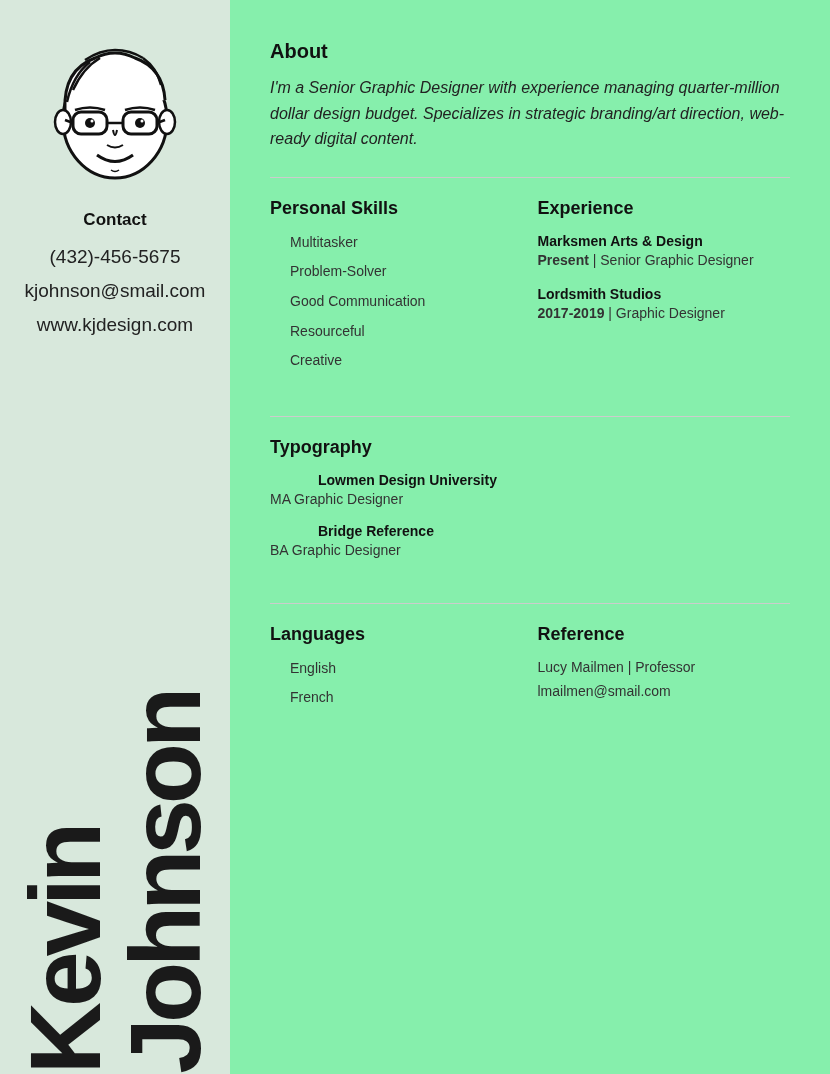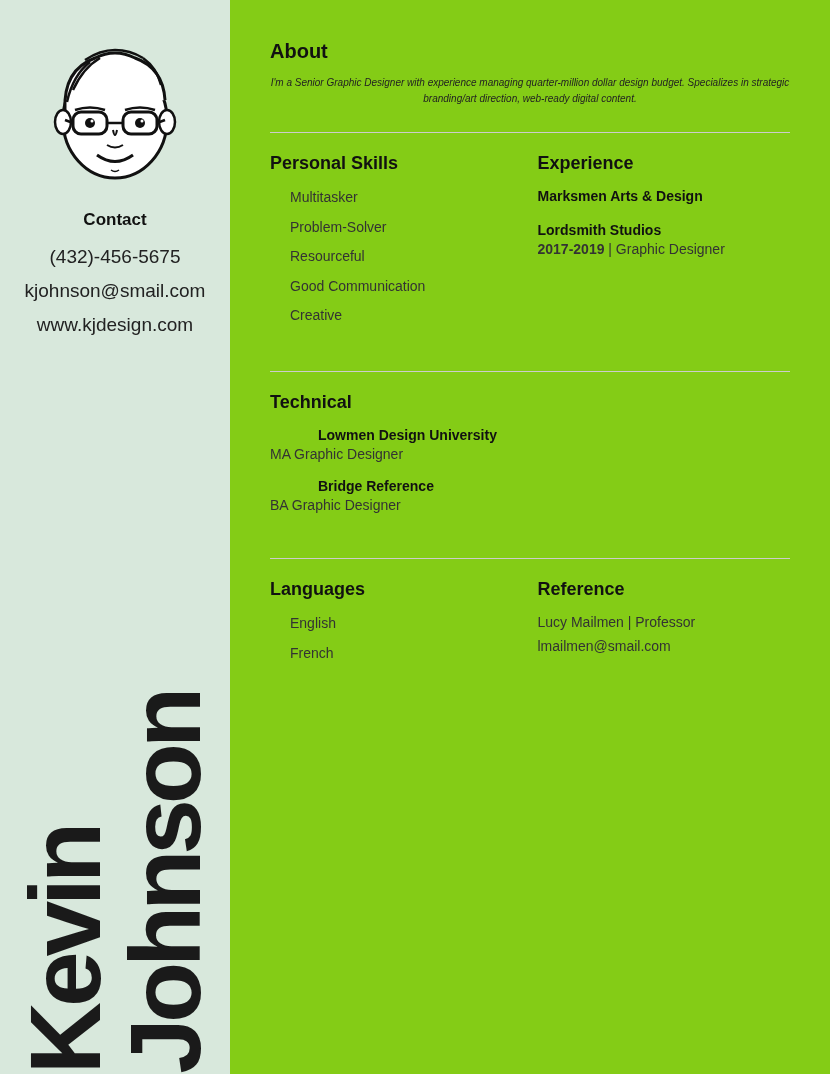--- a/index.html
+++ b/index.html
@@ -73,40 +73,39 @@
       font-weight: 900;
       color: #1a1a1a;
       line-height: 1;
       letter-spacing: -5px;
     }
 
     
     .main-content {
       flex: 1;
       padding: 40px 40px 40px 40px;
-      background: #84cc16;
+      background: #86efac;
     }
 
     .about-section {
       margin-bottom: 30px;
     }
 
     .section-title {
       font-size: 20px;
       font-weight: bold;
       color: #111;
       margin-bottom: 12px;
     }
 
     .about-text {
-      font-size: 10px;
+      font-size: 16px;
       font-style: italic;
       color: #222;
       line-height: 1.6;
-      text-align: center;
     }
 
     .divider {
       border: none;
       border-top: 1px solid #ccc;
       margin: 20px 0;
     }
 
     
     .two-col {
@@ -267,45 +266,46 @@
   </div>
 
   <hr class="divider">
 
   <div class="two-col">
     <div class="col-left">
       <div class="sub-section">
         <div class="sub-section-title">Personal Skills</div>
         <div class="skill-item">Multitasker</div>
         <div class="skill-item">Problem-Solver</div>
+        <div class="skill-item">Good Communication</div>
         <div class="skill-item">Resourceful</div>
-        <div class="skill-item">Good Communication</div>
         <div class="skill-item">Creative</div>
       </div>
     </div>
     <div class="col-right">
       <div class="sub-section">
         <div class="sub-section-title">Experience</div>
         <div class="experience-entry">
           <div class="exp-company">Marksmen Arts &amp; Design</div>
+          <div class="exp-detail"><span class="year-bold">Present</span> | Senior Graphic Designer</div>
         </div>
         <div class="experience-entry">
           <div class="exp-company">Lordsmith Studios</div>
           <div class="exp-detail"><span class="year-bold">2017-2019</span> | Graphic Designer</div>
         </div>
       </div>
     </div>
   </div>
 
   <hr class="divider">
 
   <div class="two-col">
     <div class="col-right">
       <div class="sub-section">
-        <div class="sub-section-title">Technical</div>
+        <div class="sub-section-title">Typography</div>
         <div class="edu-entry">
           <div class="edu-school">Lowmen Design University</div>
           <div class="edu-degree">MA Graphic Designer</div>
         </div>
         <div class="edu-entry">
           <div class="edu-school">Bridge Reference</div>
           <div class="edu-degree">BA Graphic Designer</div>
         </div>
       </div>
     </div>

